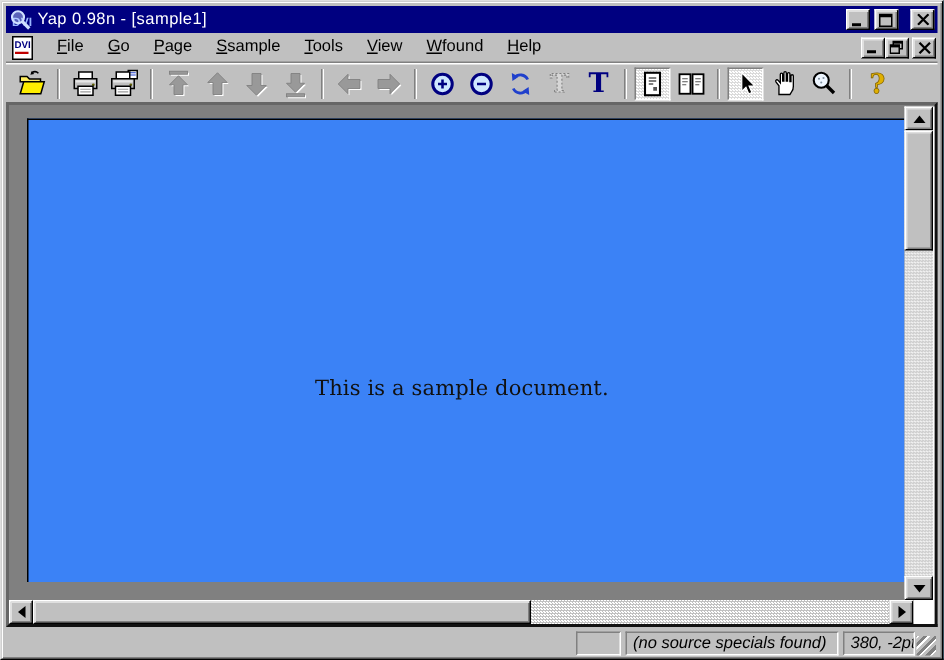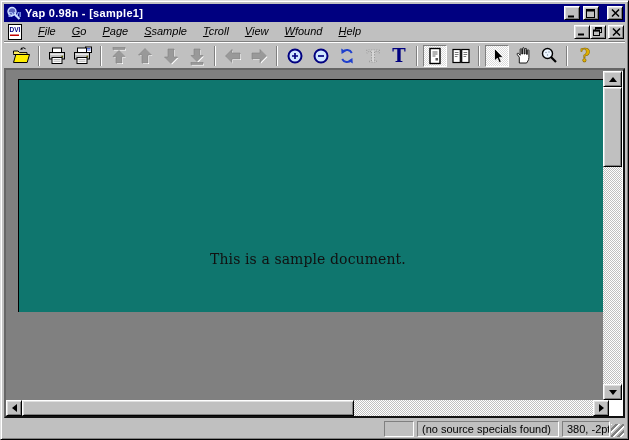--- a/index.html
+++ b/index.html
@@ -12,38 +12,38 @@
     background:#c0c0c0; overflow:hidden;
     border:1px solid; border-color:#dfdfdf #000 #000 #dfdfdf;
     box-shadow: inset 1px 1px 0 #fff, inset -1px -1px 0 #808080;
     padding:3px;
   }
   .titlebar {
     height:18px; background:#000080; display:flex; align-items:center;
     padding:0 2px; gap:3px;
   }
   .titlebar-title {
-    color:#fff; font-weight:bold; font-size:11px; letter-spacing:0.3px;
+    color:#fff; font-weight:normal; font-size:11px; letter-spacing:0.3px;
     white-space:nowrap; flex:1; line-height:18px;
   }
   .cap-btn {
     width:16px; height:14px; background:#c0c0c0; padding:0;
     border:1px solid; border-color:#fff #000 #000 #fff;
     box-shadow: inset 1px 1px 0 #dfdfdf, inset -1px -1px 0 #808080;
     display:flex; align-items:center; justify-content:center;
   }
   .cap-gap { width:2px; }
 
   
   .menubar {
     height:19px; display:flex; align-items:center; padding:0 1px;
     font-size:11px; color:#000;
   }
   .menubar .doc-icon { margin:0 6px 0 2px; }
-  .menu-item { padding:2px 8px 3px 8px; line-height:13px; white-space:nowrap;font-style:italic; }
+  .menu-item { padding:2px 8px 3px 8px; line-height:13px; white-space:nowrap; }
   .menu-item .accel { text-decoration:underline; }
   .mdi-controls { margin-left:auto; display:flex; align-items:center; }
 
   
   .toolbar {
     height:27px; border-top:1px solid #808080;
     box-shadow: inset 0 1px 0 #fff;
     display:flex; align-items:center; padding:2px 0 1px 4px;
   }
   .tbtn {
@@ -61,22 +61,22 @@
     border-left:1px solid #808080; border-right:1px solid #fff;
   }
 
   
   .viewport {
     position:relative; height:350px; background:#808080;
     border:2px solid; border-color:#666 #111 #111 #666;
     overflow:hidden;
   }
   .page {
-    position:absolute; left:12px; top:9px; width:585px; height:233px;
-    background:#0f766e; border-top:1px solid #000; border-left:1px solid #000;
+    position:absolute; left:12px; top:9px; width:585px; height:309px;
+    background:#3b82f6; border-top:1px solid #000; border-left:1px solid #000;
   }
   .doc-text {
     position:absolute; left:191px; top:171px;
     font-family:"DejaVu Serif", serif; font-size:14px; color:#111;
     white-space:nowrap; letter-spacing:0.1px;
   }
 
   
   .dither {
     background-image: conic-gradient(#ffffff 0 25%, #c0c0c0 0 50%, #ffffff 0 75%, #c0c0c0 0);
@@ -99,21 +99,21 @@
   .tri-up    { border-left:4px solid transparent; border-right:4px solid transparent; border-bottom:5px solid #000; }
   .tri-down  { border-left:4px solid transparent; border-right:4px solid transparent; border-top:5px solid #000; }
   .tri-left  { border-top:4px solid transparent; border-bottom:4px solid transparent; border-right:5px solid #000; }
   .tri-right { border-top:4px solid transparent; border-bottom:4px solid transparent; border-left:5px solid #000; }
   .corner-box { position:absolute; left:603px; top:330px; width:16px; height:16px; background:#fff; }
   .right-strip { position:absolute; left:616px; top:1px; width:3px; height:329px; background:#fff; }
 
   
   .statusbar {
     height:20px; display:flex; align-items:center; gap:3px;
-    padding:2px 15px 1px 1px; font-size:11px; position:relative;
+    padding:2px 15px 1px 1px; font-size:11px; position:relative;font-style:italic;
   }
   .spane {
     height:16px; border:1px solid; border-color:#808080 #fff #fff #808080;
     padding:1px 4px 0 4px; white-space:nowrap; overflow:hidden; color:#000;
   }
   .spane-main { flex:1; border:none; }
   .spane-small { width:30px; }
   .spane-msg  { width:142px; }
   .spane-pos  { width:48px; }
   .spane-page { width:97px; }
@@ -160,21 +160,21 @@
       <svg width="17" height="16" viewBox="0 0 17 16">
         <rect x="1.5" y="0.5" width="13" height="15" fill="#fff" stroke="#000"></rect>
         <text x="2.6" y="8" font-size="6.5" font-weight="bold" fill="#000080" font-family="Liberation Sans, sans-serif">DVI</text>
         <rect x="3" y="10.5" width="9" height="1.5" fill="#c00000"></rect>
       </svg>
     </span>
     <span class="menu-item"><span class="accel">F</span><span>ile</span></span>
     <span class="menu-item"><span class="accel">G</span><span>o</span></span>
     <span class="menu-item"><span class="accel">P</span><span>age</span></span>
     <span class="menu-item"><span class="accel">S</span><span>sample</span></span>
-    <span class="menu-item"><span class="accel">T</span><span>croll</span></span>
+    <span class="menu-item"><span class="accel">T</span><span>ools</span></span>
     <span class="menu-item"><span class="accel">V</span><span>iew</span></span>
     <span class="menu-item"><span class="accel">W</span><span>found</span></span>
     <span class="menu-item"><span class="accel">H</span><span>elp</span></span>
     <span class="mdi-controls">
       <button class="cap-btn">
         <svg width="10" height="9" viewBox="0 0 10 9">
             <rect x="1" y="6.5" width="6" height="2" fill="#000"></rect>
           </svg>
       </button>
       <button class="cap-btn">

